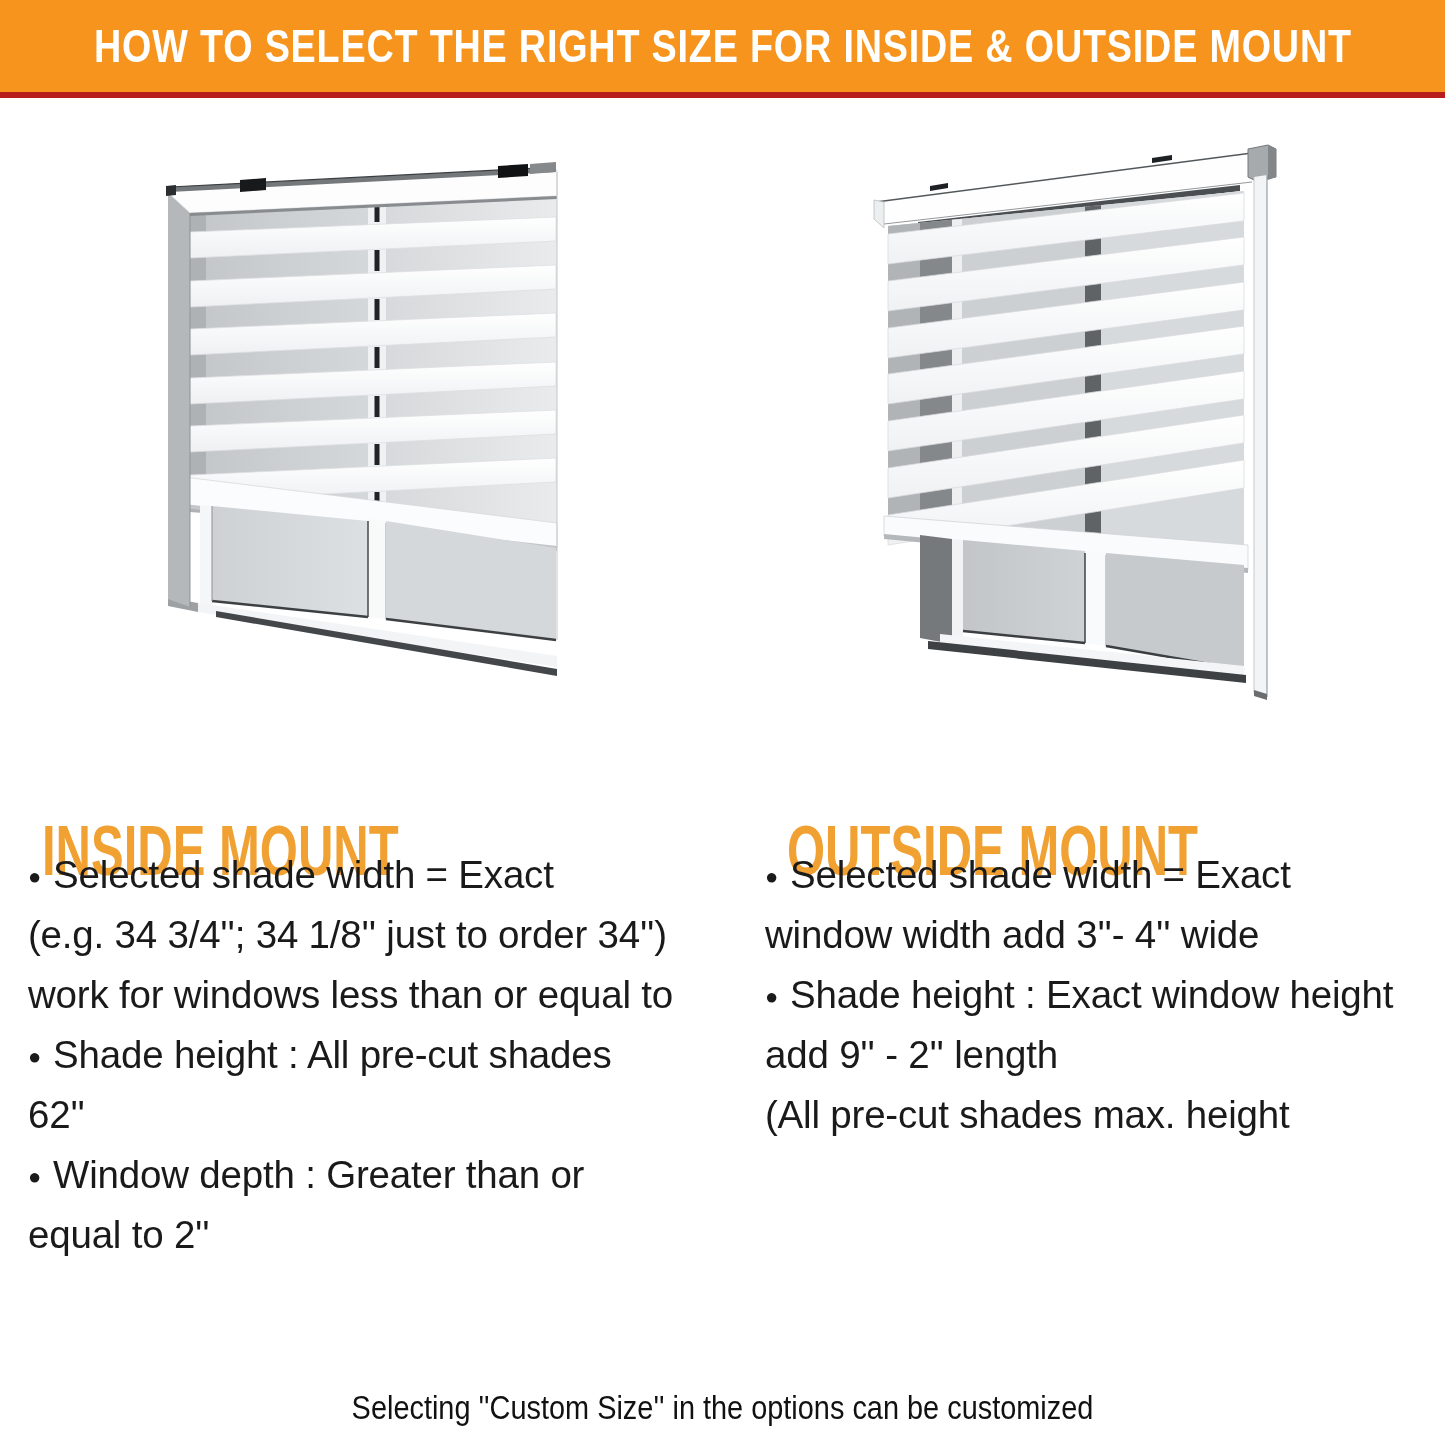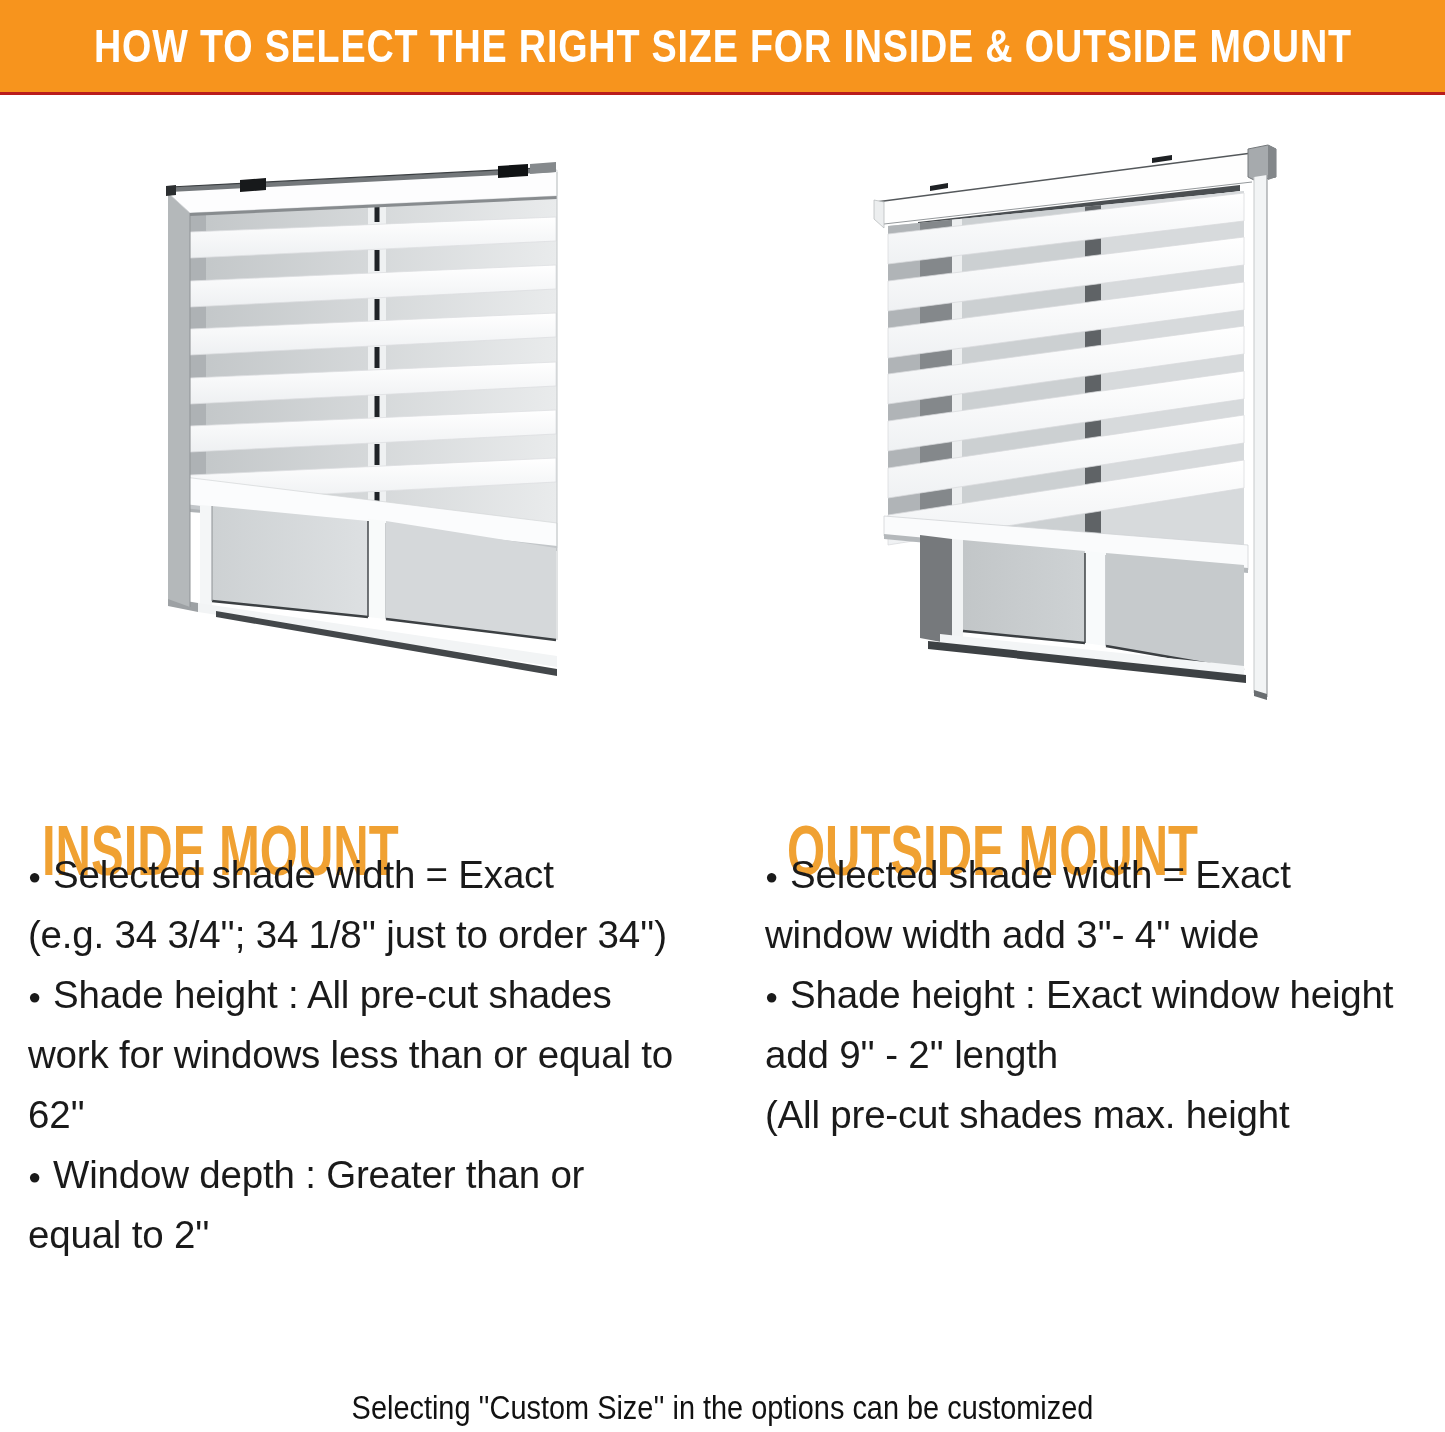--- a/index.html
+++ b/index.html
@@ -3,21 +3,21 @@
 <meta charset="utf-8">
 <style>
   html,body{margin:0;padding:0;background:#ffffff;}
   .canvas{
     position:relative;width:1445px;height:1432px;background:#ffffff;
     font-family:"Liberation Sans","DejaVu Sans",sans-serif;overflow:hidden;
   }
   
   .banner{
     position:absolute;left:0;top:0;width:1445px;height:92px;
-    background:#F7941D;border-bottom:3px solid #b91c1c;
+    background:#F7941D;border-bottom:6px solid #b91c1c;
     display:flex;align-items:center;justify-content:center;
   }
   .banner-title{
     color:#ffffff;font-weight:bold;font-size:46px;white-space:nowrap;
     transform:scaleX(0.82);transform-origin:center;letter-spacing:1px;
   }
   
   .fig{position:absolute;}
   .fig-left{left:150px;top:140px;}
   .fig-right{left:855px;top:135px;}
@@ -213,22 +213,22 @@
       <polygon points="1254,690 1267,694 1267,700 1254,696" fill="#6a6e71"></polygon>
     </g>
   </svg>
 
   <h2 class="mount-heading h-inside">INSIDE MOUNT</h2>
   <h2 class="mount-heading h-outside">OUTSIDE MOUNT</h2>
 
   <div class="textcol col-left">
     <div class="tl"><span class="dot">●</span><span>Selected shade width = Exact</span></div>
     <div class="tl"><span class="dot"></span><span>(e.g. 34 3/4''; 34 1/8'' just to order 34'')</span></div>
+    <div class="tl"><span class="dot"></span><span>work for windows less than or equal to</span></div>
     <div class="tl"><span class="dot">●</span><span>Shade height : All pre-cut shades</span></div>
-    <div class="tl"><span class="dot"></span><span>work for windows less than or equal to</span></div>
     <div class="tl"><span class="dot"></span><span>62''</span></div>
     <div class="tl"><span class="dot">●</span><span>Window depth : Greater than or</span></div>
     <div class="tl"><span class="dot"></span><span>equal to 2''</span></div>
   </div>
 
   <div class="textcol col-right">
     <div class="tl"><span class="dot">●</span><span>Selected shade width = Exact</span></div>
     <div class="tl"><span class="dot"></span><span>window width add 3''- 4'' wide</span></div>
     <div class="tl"><span class="dot">●</span><span>Shade height : Exact window height</span></div>
     <div class="tl"><span class="dot"></span><span>add 9'' - 2'' length</span></div>

